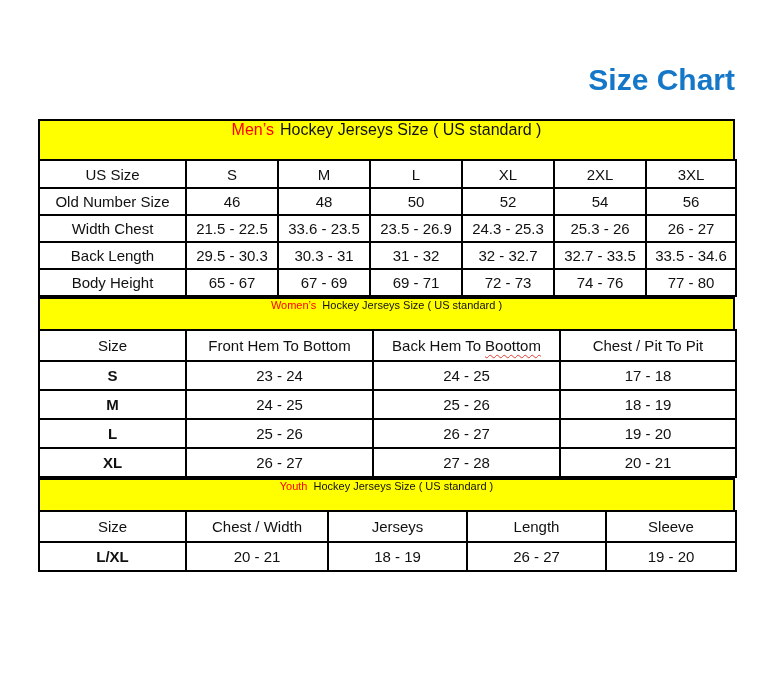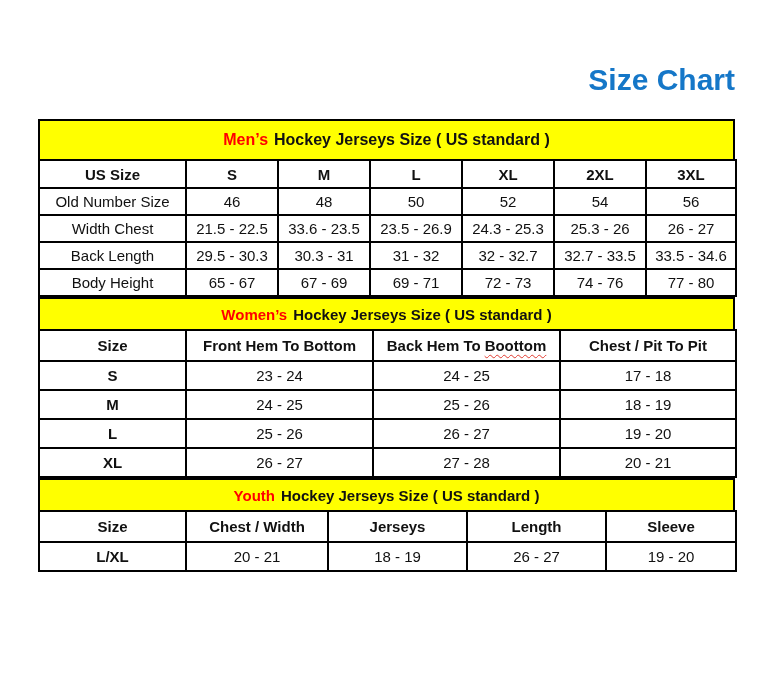--- a/index.html
+++ b/index.html
@@ -3,30 +3,30 @@
 <meta charset="utf-8">
 <style>
   html,body{margin:0;padding:0;background:#ffffff;}
   .page{position:relative;width:776px;height:692px;background:#ffffff;overflow:hidden;
         font-family:"Liberation Sans", sans-serif;color:#111;}
   .doc{position:absolute;left:38px;top:62px;width:697px;}
   .title{margin:0 0 21px 0;text-align:right;font-size:30px;line-height:36px;
          font-weight:bold;color:#1577C8;letter-spacing:0px;}
   .size-section{margin:0;}
   .band{box-sizing:border-box;border:2px solid #000;border-bottom:0;background:#FFFF00;
-        display:flex;align-items:center;justify-content:center;
-        font-weight:bold;font-size:16px;height:40px;}
+        display:flex;align-items:flex-start;justify-content:center;
+        font-weight:normal;font-size:16px;height:40px;}
   .band .hl{color:#FF0000;}
   .band span + span{margin-left:6px;}
-  .band.small{height:32px;font-size:15px;}
+  .band.small{height:32px;font-size:11px;}
   table.grid{border-collapse:collapse;table-layout:fixed;width:697px;}
   table.grid th, table.grid td{box-sizing:border-box;border:2px solid #000;
         text-align:center;vertical-align:middle;padding:0 2px;
         font-size:15px;font-weight:normal;overflow:hidden;white-space:nowrap;}
-  table.grid th{font-weight:bold;margin-left:42px;}
+  table.grid th{font-weight:normal;margin-left:42px;}
   td.lbl{font-weight:normal;}
   td.lbl.bold{font-weight:bold;}
   tr.hdr-men{height:28px;} tr.row-men{height:27px;}
   tr.hdr-wmn{height:31px;} tr.row-wmn{height:29px;}
   tr.hdr-yth{height:31px;} tr.row-yth{height:29px;}
   .wavy{text-decoration-line:underline;text-decoration-style:wavy;
         text-decoration-color:#E03A2F;text-decoration-thickness:1px;
         text-underline-offset:3px;margin-left:4px;}
 </style>
 </head>

